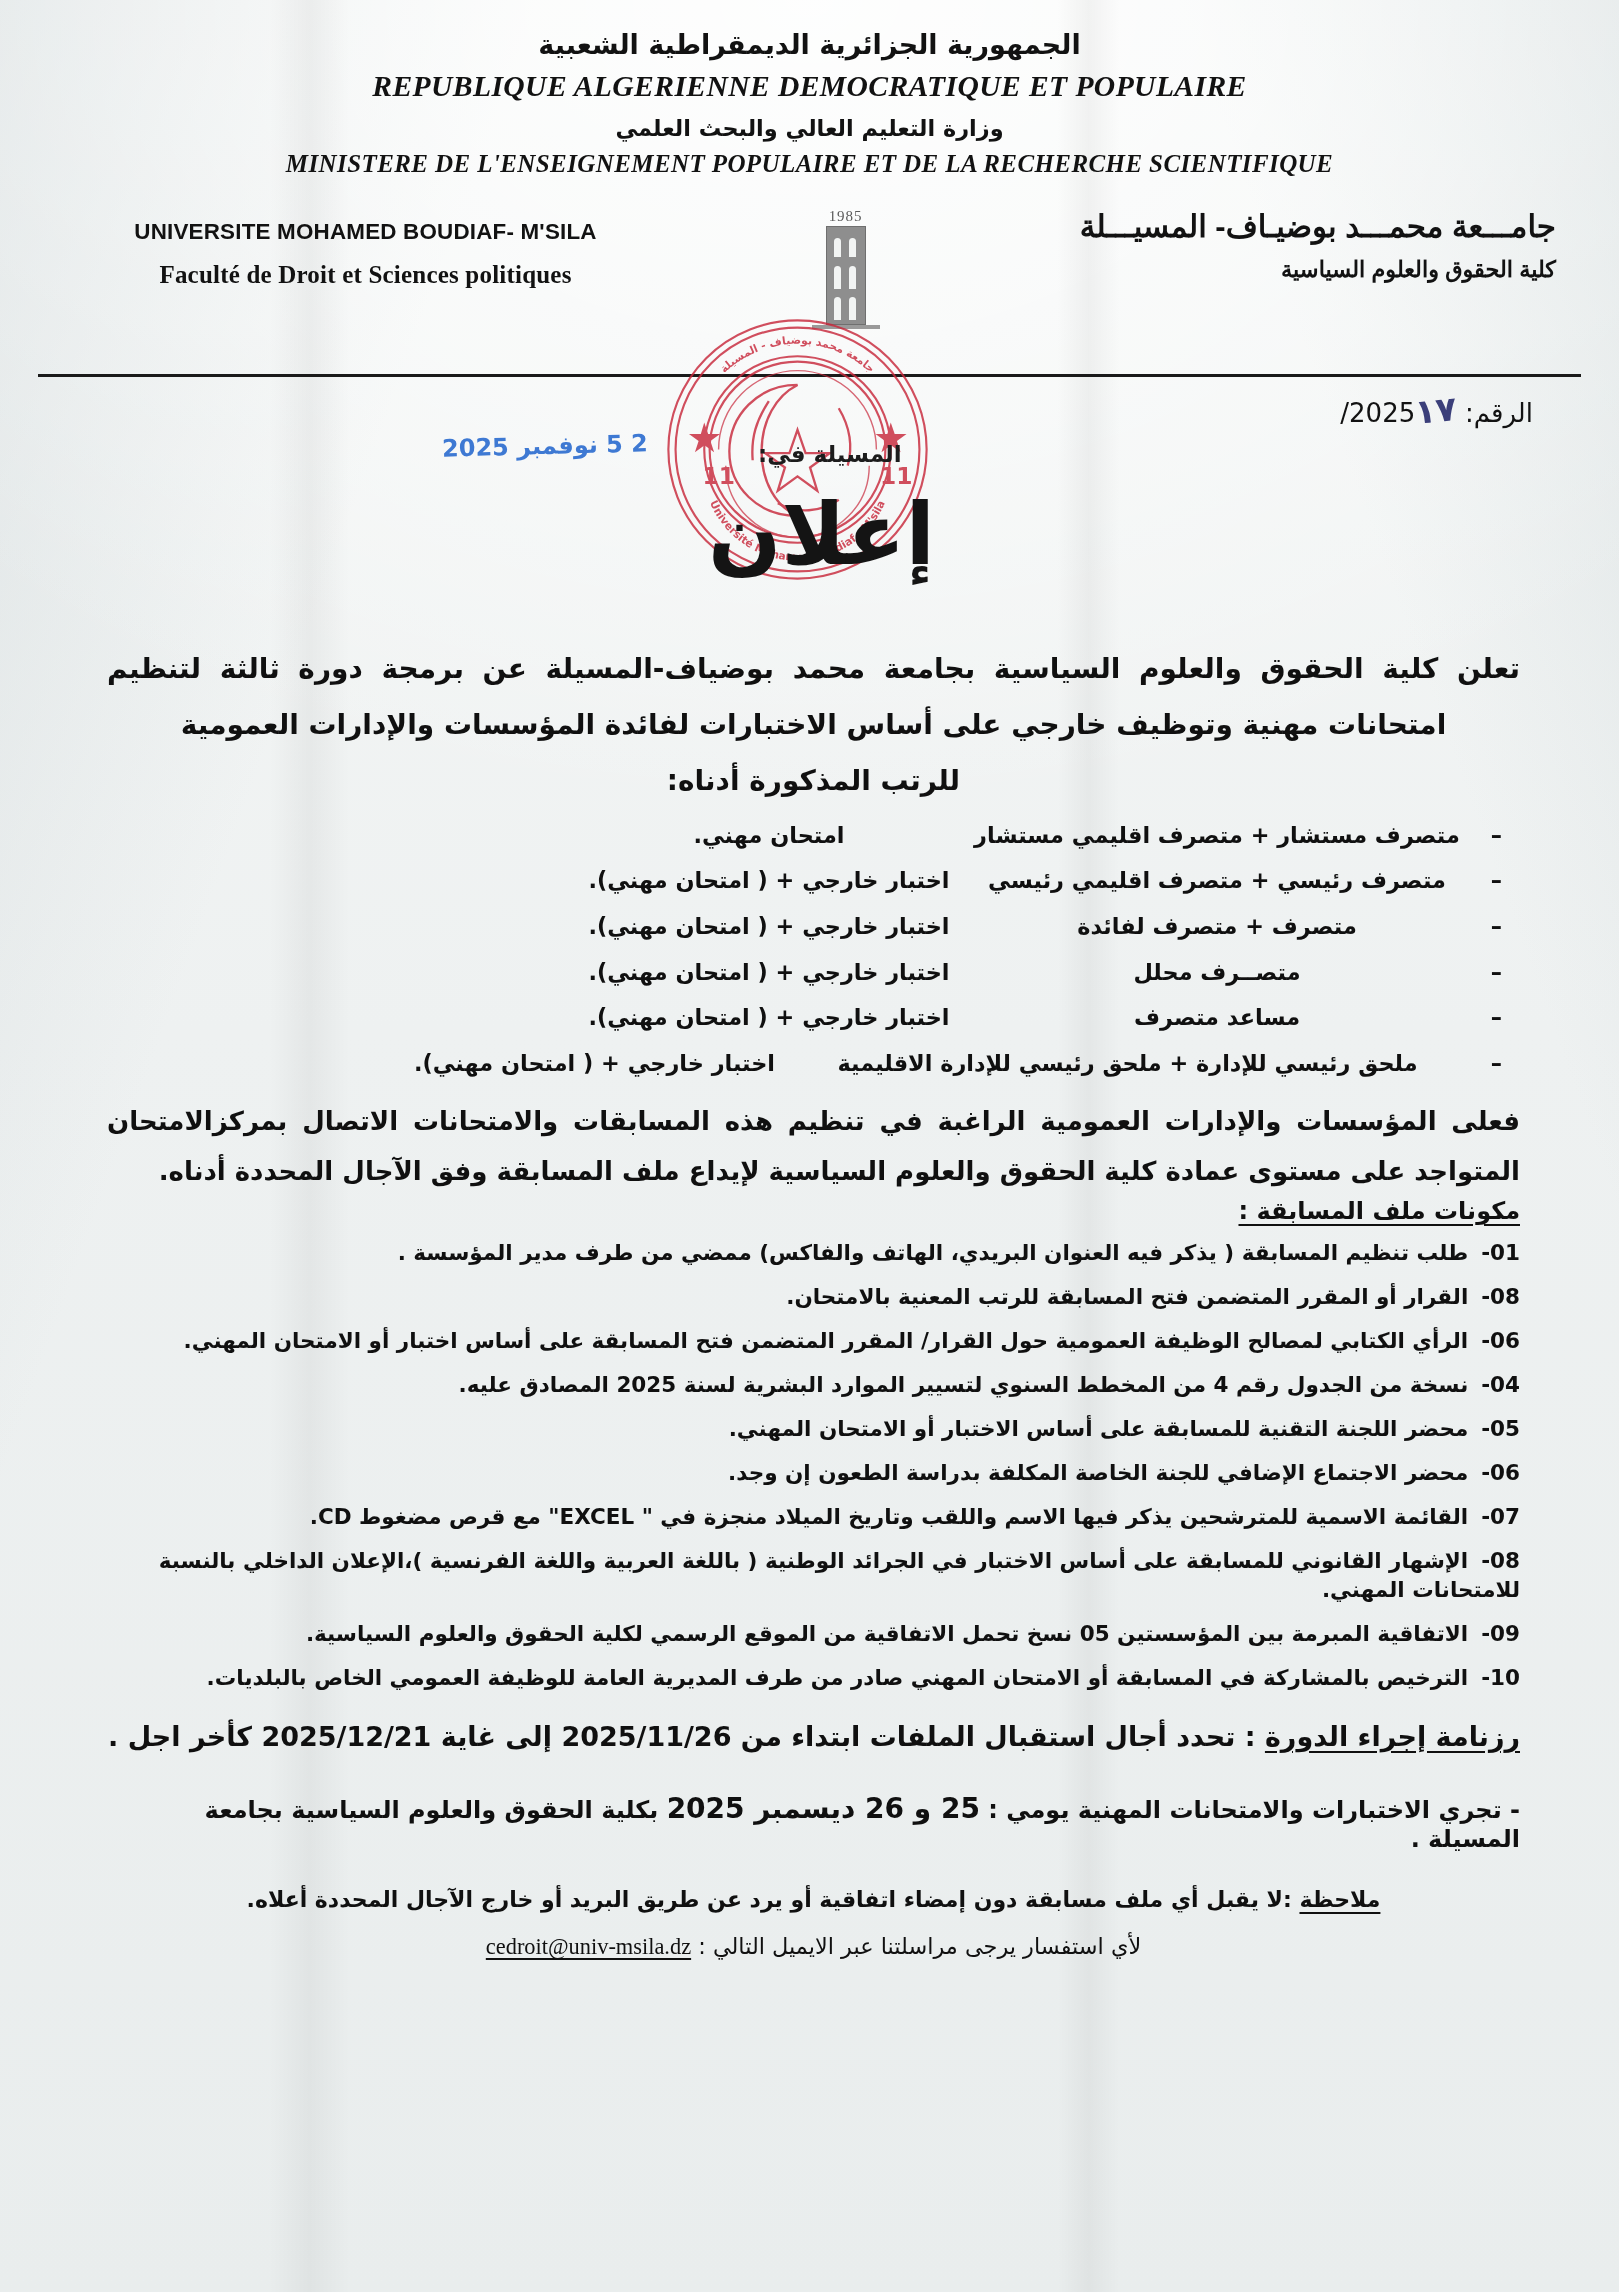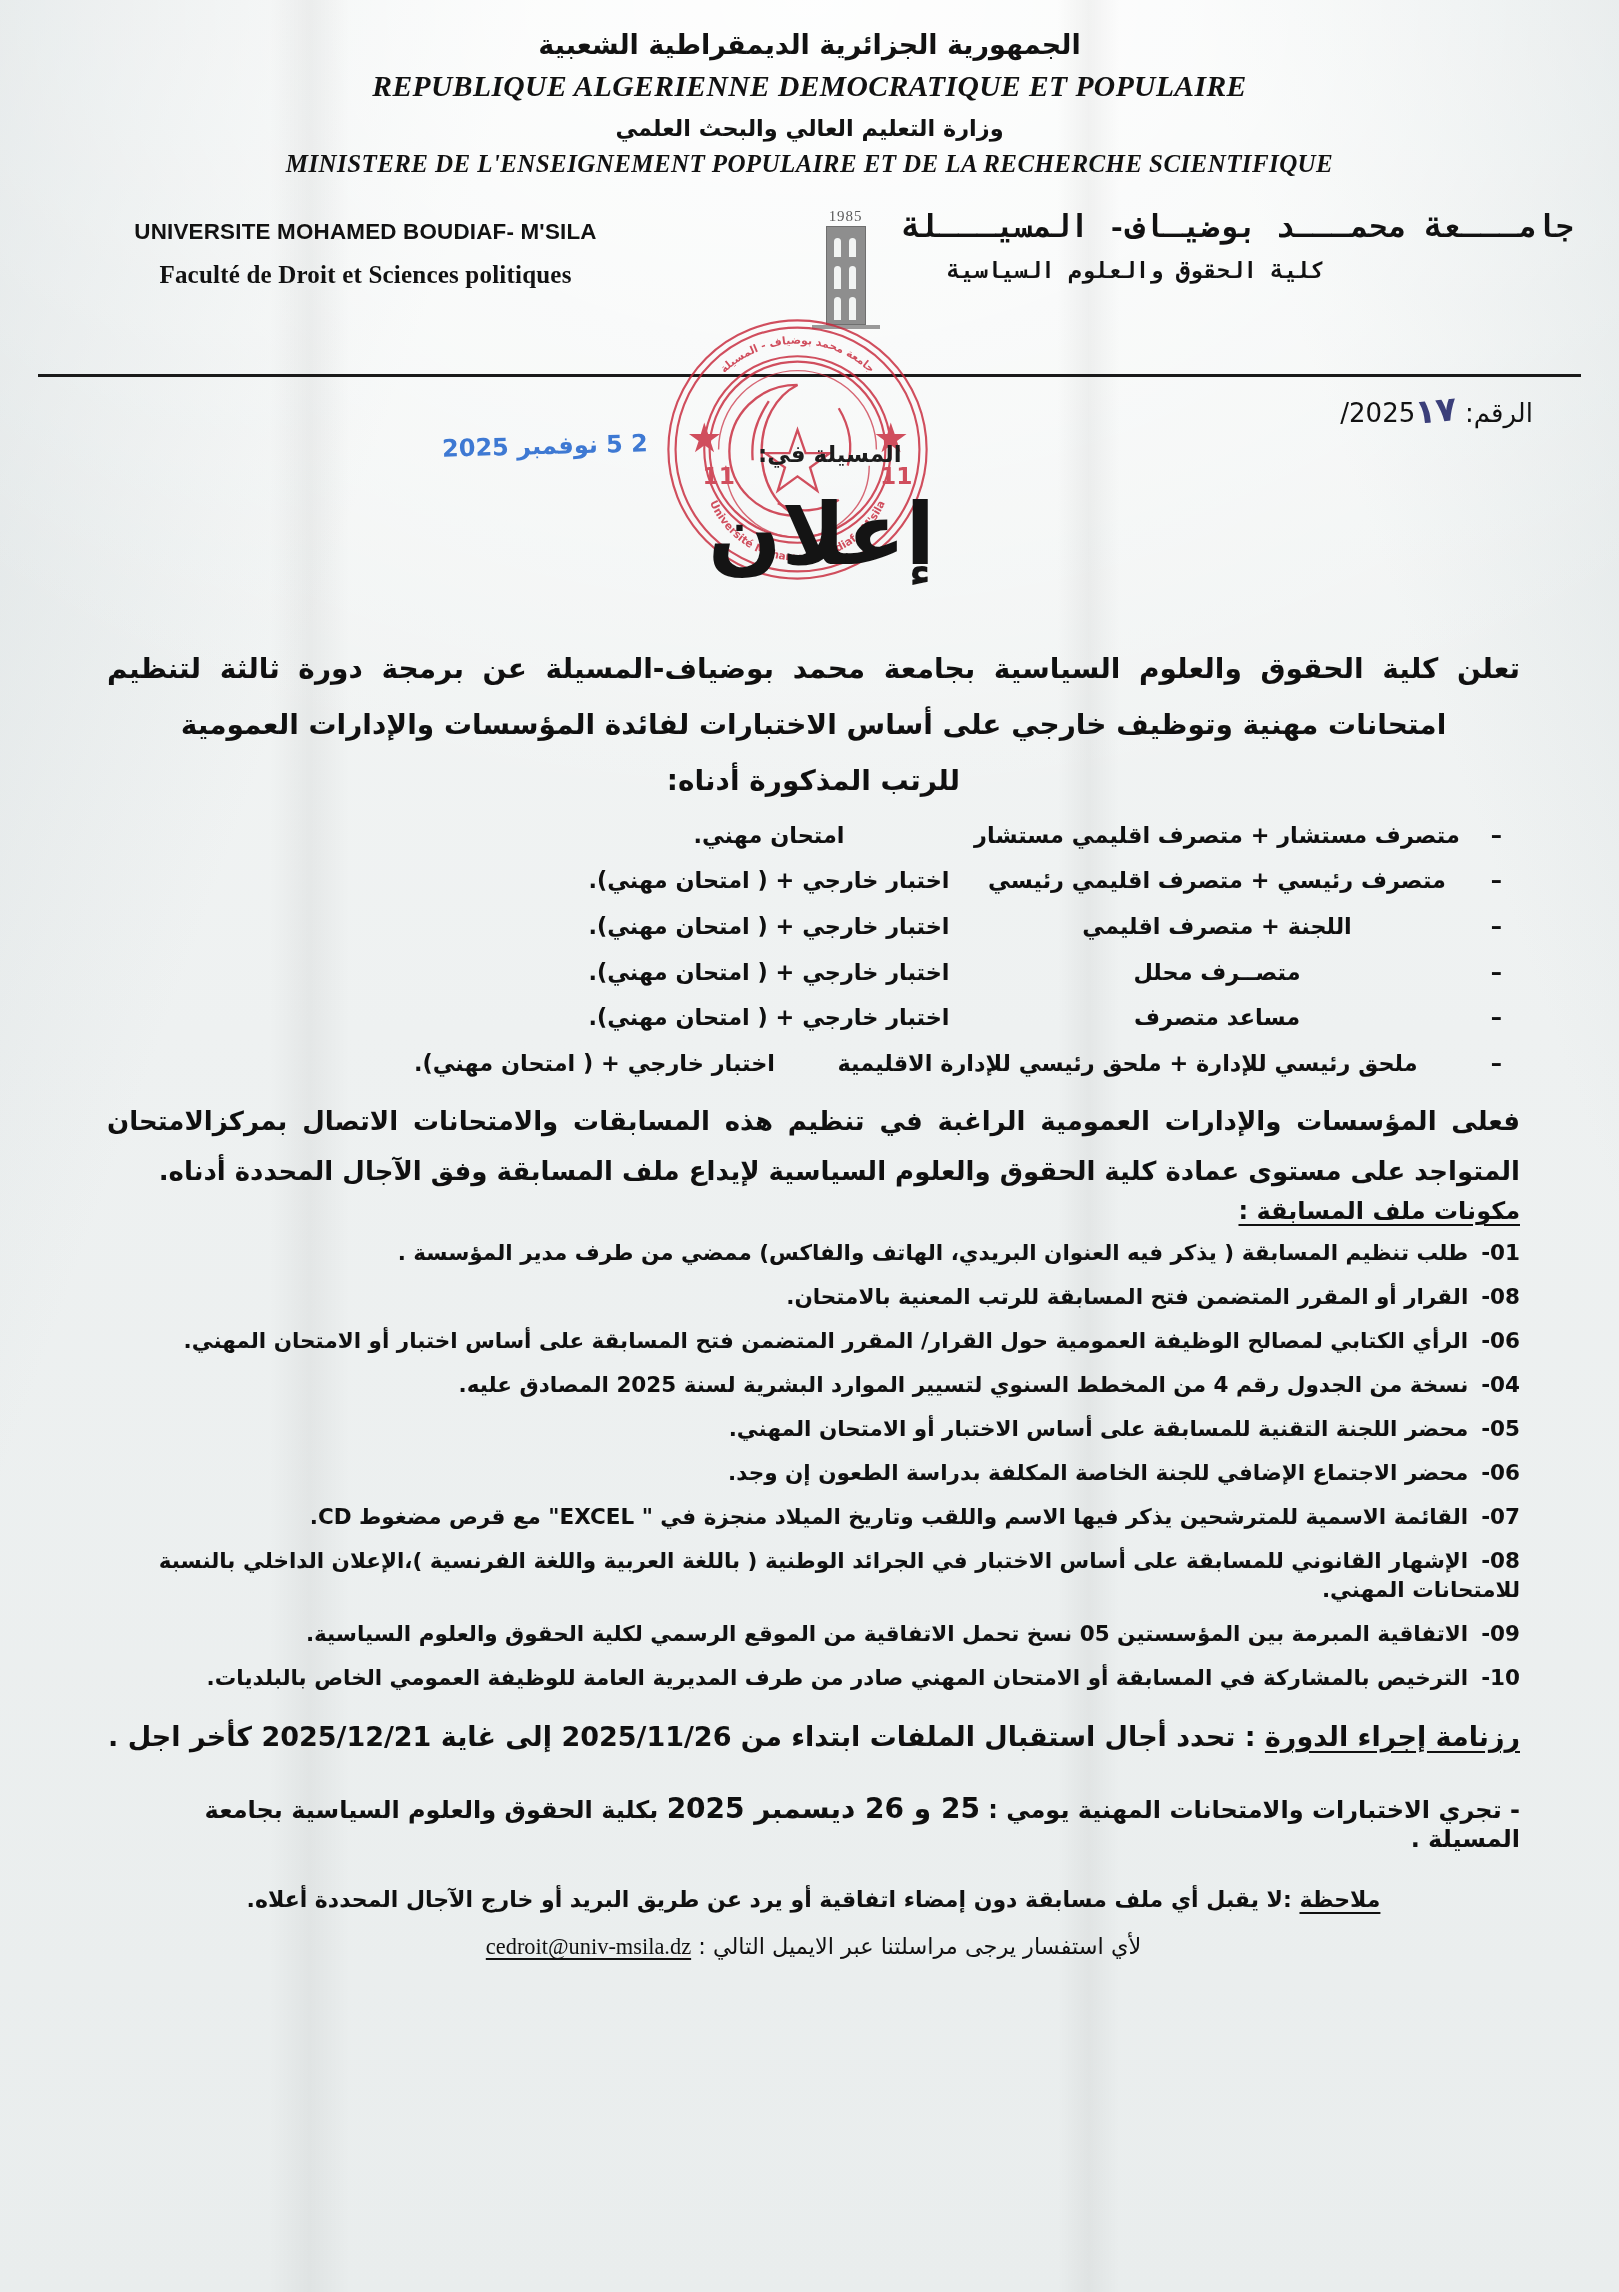--- a/index.html
+++ b/index.html
@@ -72,26 +72,26 @@
   .uni-left .l2 {
     margin-top: 16px;
     font-family: "Liberation Serif", serif;
     font-size: 25px;
     font-weight: 700;
     letter-spacing: 0.2px;
     white-space: nowrap;
   }
   .uni-right {
     position: absolute;
-    right: 45px;
+    right: 63px;
     top: 208px;
     width: 627px;
-    text-align: left;
-    direction: rtl;
-    font-family: Liberation Mono, monospace;
+    text-align: right;
+    direction: rtl;
+    font-family: Liberation Sans, sans-serif;
   }
   .uni-right .l1 {
     font-size: 31px;
     font-weight: 700;
     letter-spacing: 4.5px;
     white-space: nowrap;
   }
   .uni-right .l2 {
     margin-top: 10.7px;
     font-size: 22.4px;
@@ -451,21 +451,21 @@
         <span class="rank">متصرف مستشار + متصرف اقليمي مستشار</span>
         <span class="mode">امتحان مهني.</span>
       </li>
       <li>
         <span class="dash">–</span>
         <span class="rank">متصرف رئيسي  + متصرف اقليمي رئيسي</span>
         <span class="mode">اختبار خارجي + ( امتحان مهني).</span>
       </li>
       <li>
         <span class="dash">–</span>
-        <span class="rank">اللجنة        + متصرف اقليمي</span>
+        <span class="rank">متصرف        + متصرف لفائدة</span>
         <span class="mode">اختبار خارجي + ( امتحان مهني).</span>
       </li>
       <li>
         <span class="dash">–</span>
         <span class="rank">متصــرف محلل</span>
         <span class="mode">اختبار خارجي + ( امتحان مهني).</span>
       </li>
       <li>
         <span class="dash">–</span>
         <span class="rank">مساعد متصرف</span>

